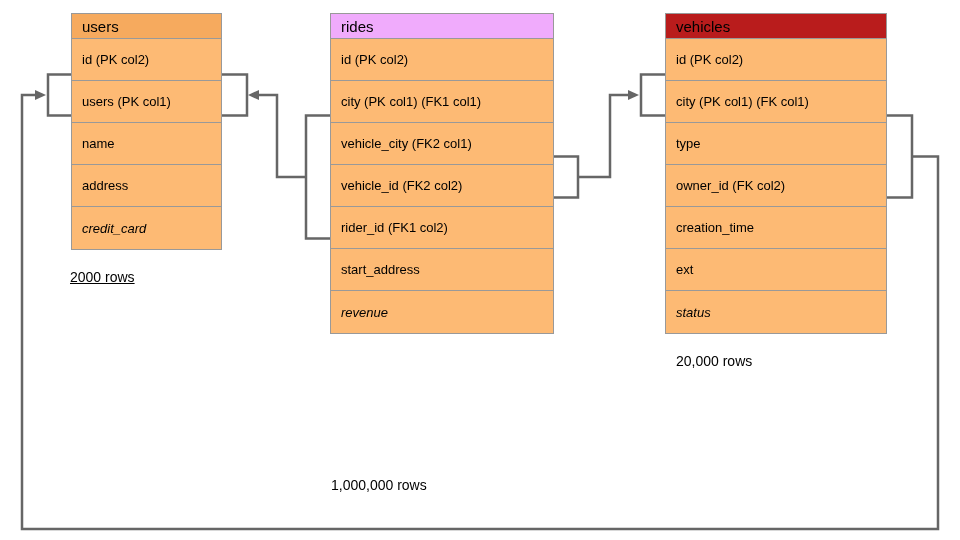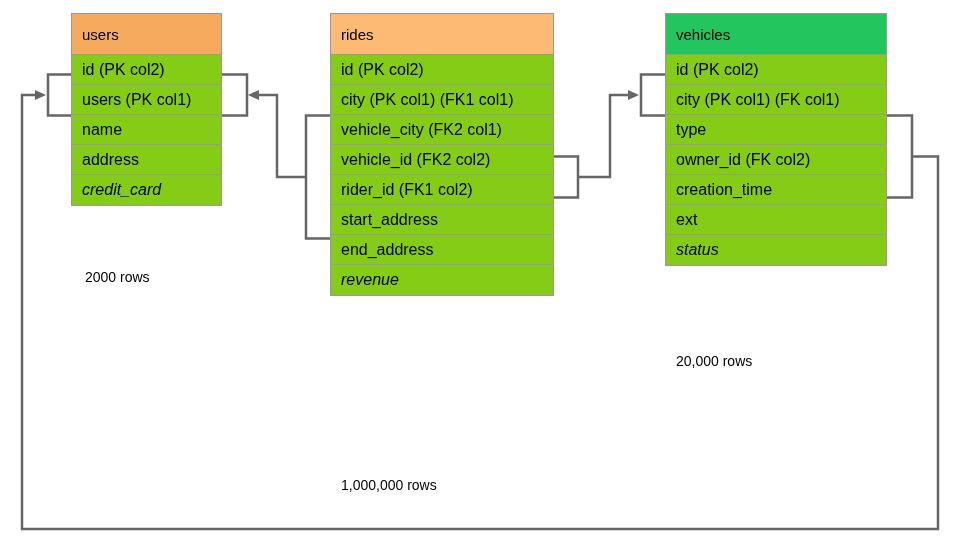--- a/index.html
+++ b/index.html
@@ -26,52 +26,52 @@
     stroke: none;
   }
   .db-table {
     position: absolute;
     box-sizing: border-box;
     border: 1px solid var(--table_border, #999999);
     background: #ffffff;
   }
   .tbl-header {
     box-sizing: border-box;
-    height: 41px;
+    height: 25px;
     display: flex;
     align-items: center;
     padding: 0 10px;
     font-size: 15px;
     color: var(--text, #000000);
     border-bottom: 1px solid var(--table_border, #999999);
   }
   .tbl-row {
     box-sizing: border-box;
-    height: 30px;
+    height: 42px;
     display: flex;
     align-items: center;
     padding: 0 10px;
-    font-size: 16px;
+    font-size: 13px;
     color: var(--text, #000000);
     border-bottom: 1px solid var(--table_border, #999999);
-    background: #84cc16;
+    background: #fdba74;
     white-space: nowrap;
   }
   .tbl-row:last-child { border-bottom: none; font-style: italic; }
   .caption {
     position: absolute;
     font-size: 14px;
     color: var(--text, #000000);
     white-space: nowrap;
   }
   #tbl-users    { left: 71px;  top: 13px; width: 151px; }
   #tbl-rides    { left: 330px; top: 13px; width: 224px; }
   #tbl-vehicles { left: 665px; top: 13px; width: 222px; }
-  #cap-users    { left: 85px;  top: 269px; }
-  #cap-rides    { left: 341px; top: 477px; }
+  #cap-users    { left: 70px;  top: 269px; text-decoration: underline; }
+  #cap-rides    { left: 331px; top: 477px; }
   #cap-vehicles { left: 676px; top: 353px; }
 </style>
 </head>
 <body>
 
 <div class="canvas">
 
   <svg class="connectors" viewBox="0 0 960 540" xmlns="http://www.w3.org/2000/svg">
 
     <g>
@@ -100,34 +100,33 @@
     <div class="tbl-header" style="background-color: rgb(246, 170, 94);">users</div>
     <div class="tbl-row">id (PK col2)</div>
     <div class="tbl-row">users (PK col1)</div>
     <div class="tbl-row">name</div>
     <div class="tbl-row">address</div>
     <div class="tbl-row">credit_card</div>
   </div>
   <div class="caption" id="cap-users">2000 rows</div>
 
   <div class="db-table" id="tbl-rides">
-    <div class="tbl-header" style="background-color: #fdba74; text-align: center;">rides</div>
+    <div class="tbl-header" style="background-color: #f0abfc; text-align: center;">rides</div>
     <div class="tbl-row">id (PK col2)</div>
     <div class="tbl-row">city (PK col1) (FK1 col1)</div>
     <div class="tbl-row">vehicle_city (FK2 col1)</div>
     <div class="tbl-row">vehicle_id (FK2 col2)</div>
     <div class="tbl-row">rider_id (FK1 col2)</div>
     <div class="tbl-row">start_address</div>
-    <div class="tbl-row">end_address</div>
     <div class="tbl-row">revenue</div>
   </div>
   <div class="caption" id="cap-rides">1,000,000 rows</div>
 
   <div class="db-table" id="tbl-vehicles">
-    <div class="tbl-header" style="background-color: #22c55e;">vehicles</div>
+    <div class="tbl-header" style="background-color: #b91c1c;">vehicles</div>
     <div class="tbl-row">id (PK col2)</div>
     <div class="tbl-row">city (PK col1) (FK col1)</div>
     <div class="tbl-row">type</div>
     <div class="tbl-row">owner_id (FK col2)</div>
     <div class="tbl-row">creation_time</div>
     <div class="tbl-row">ext</div>
     <div class="tbl-row">status</div>
   </div>
   <div class="caption" id="cap-vehicles">20,000 rows</div>
 

